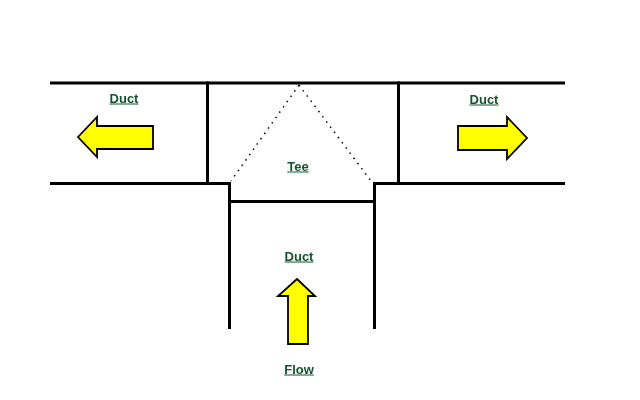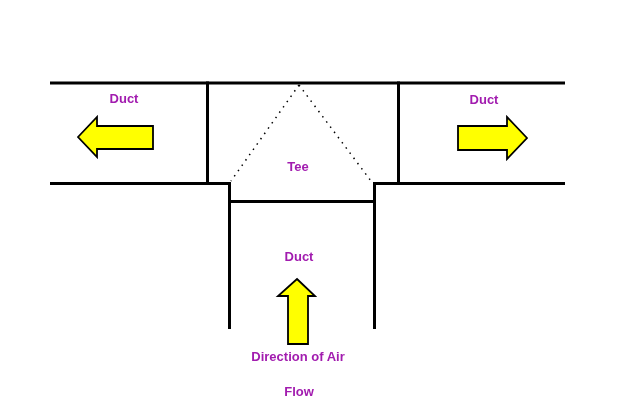--- a/index.html
+++ b/index.html
@@ -36,22 +36,23 @@
   }
   .arrow {
     stroke-width: 1.8;
     stroke-linejoin: miter;
   }
   .label {
     position: absolute;
     transform: translate(-50%, -50%);
     font-size: 13px;
     font-weight: bold;
-    color: #a21caf;
+    color: #14532d;
     white-space: nowrap;
+    text-decoration: underline;
   }
 </style>
 </head>
 <body>
 
 <div class="canvas">
 
   <svg class="diagram-svg" width="640" height="400" viewBox="0 0 640 400">
 
     <line class="line solid-line" x1="50" y1="83" x2="565" y2="83" stroke="#000000"></line>
@@ -68,16 +69,15 @@
 
     <polygon class="arrow" points="78,137 97,117 97,126 153,126 153,149 97,149 97,157" fill="#ffff00" stroke="#000000"></polygon>
     <polygon class="arrow" points="527,138 507,117 507,126 458,126 458,150 507,150 507,159" fill="#ffff00" stroke="#000000"></polygon>
     <polygon class="arrow" points="297,279 315,296 308,296 308,344 288,344 288,296 278,296" fill="#ffff00" stroke="#000000"></polygon>
   </svg>
 
   <div class="label" style="left:124px; top:98px">Duct</div>
   <div class="label" style="left:484px; top:99px">Duct</div>
   <div class="label" style="left:298px; top:166px">Tee</div>
   <div class="label" style="left:299px; top:256px">Duct</div>
-  <div class="label" style="left:298px; top:356px">Direction of Air</div>
-  <div class="label" style="left:299px; top:391px">Flow</div>
+  <div class="label" style="left:299px; top:369px">Flow</div>
 
 </div>
 
 </body></html>

